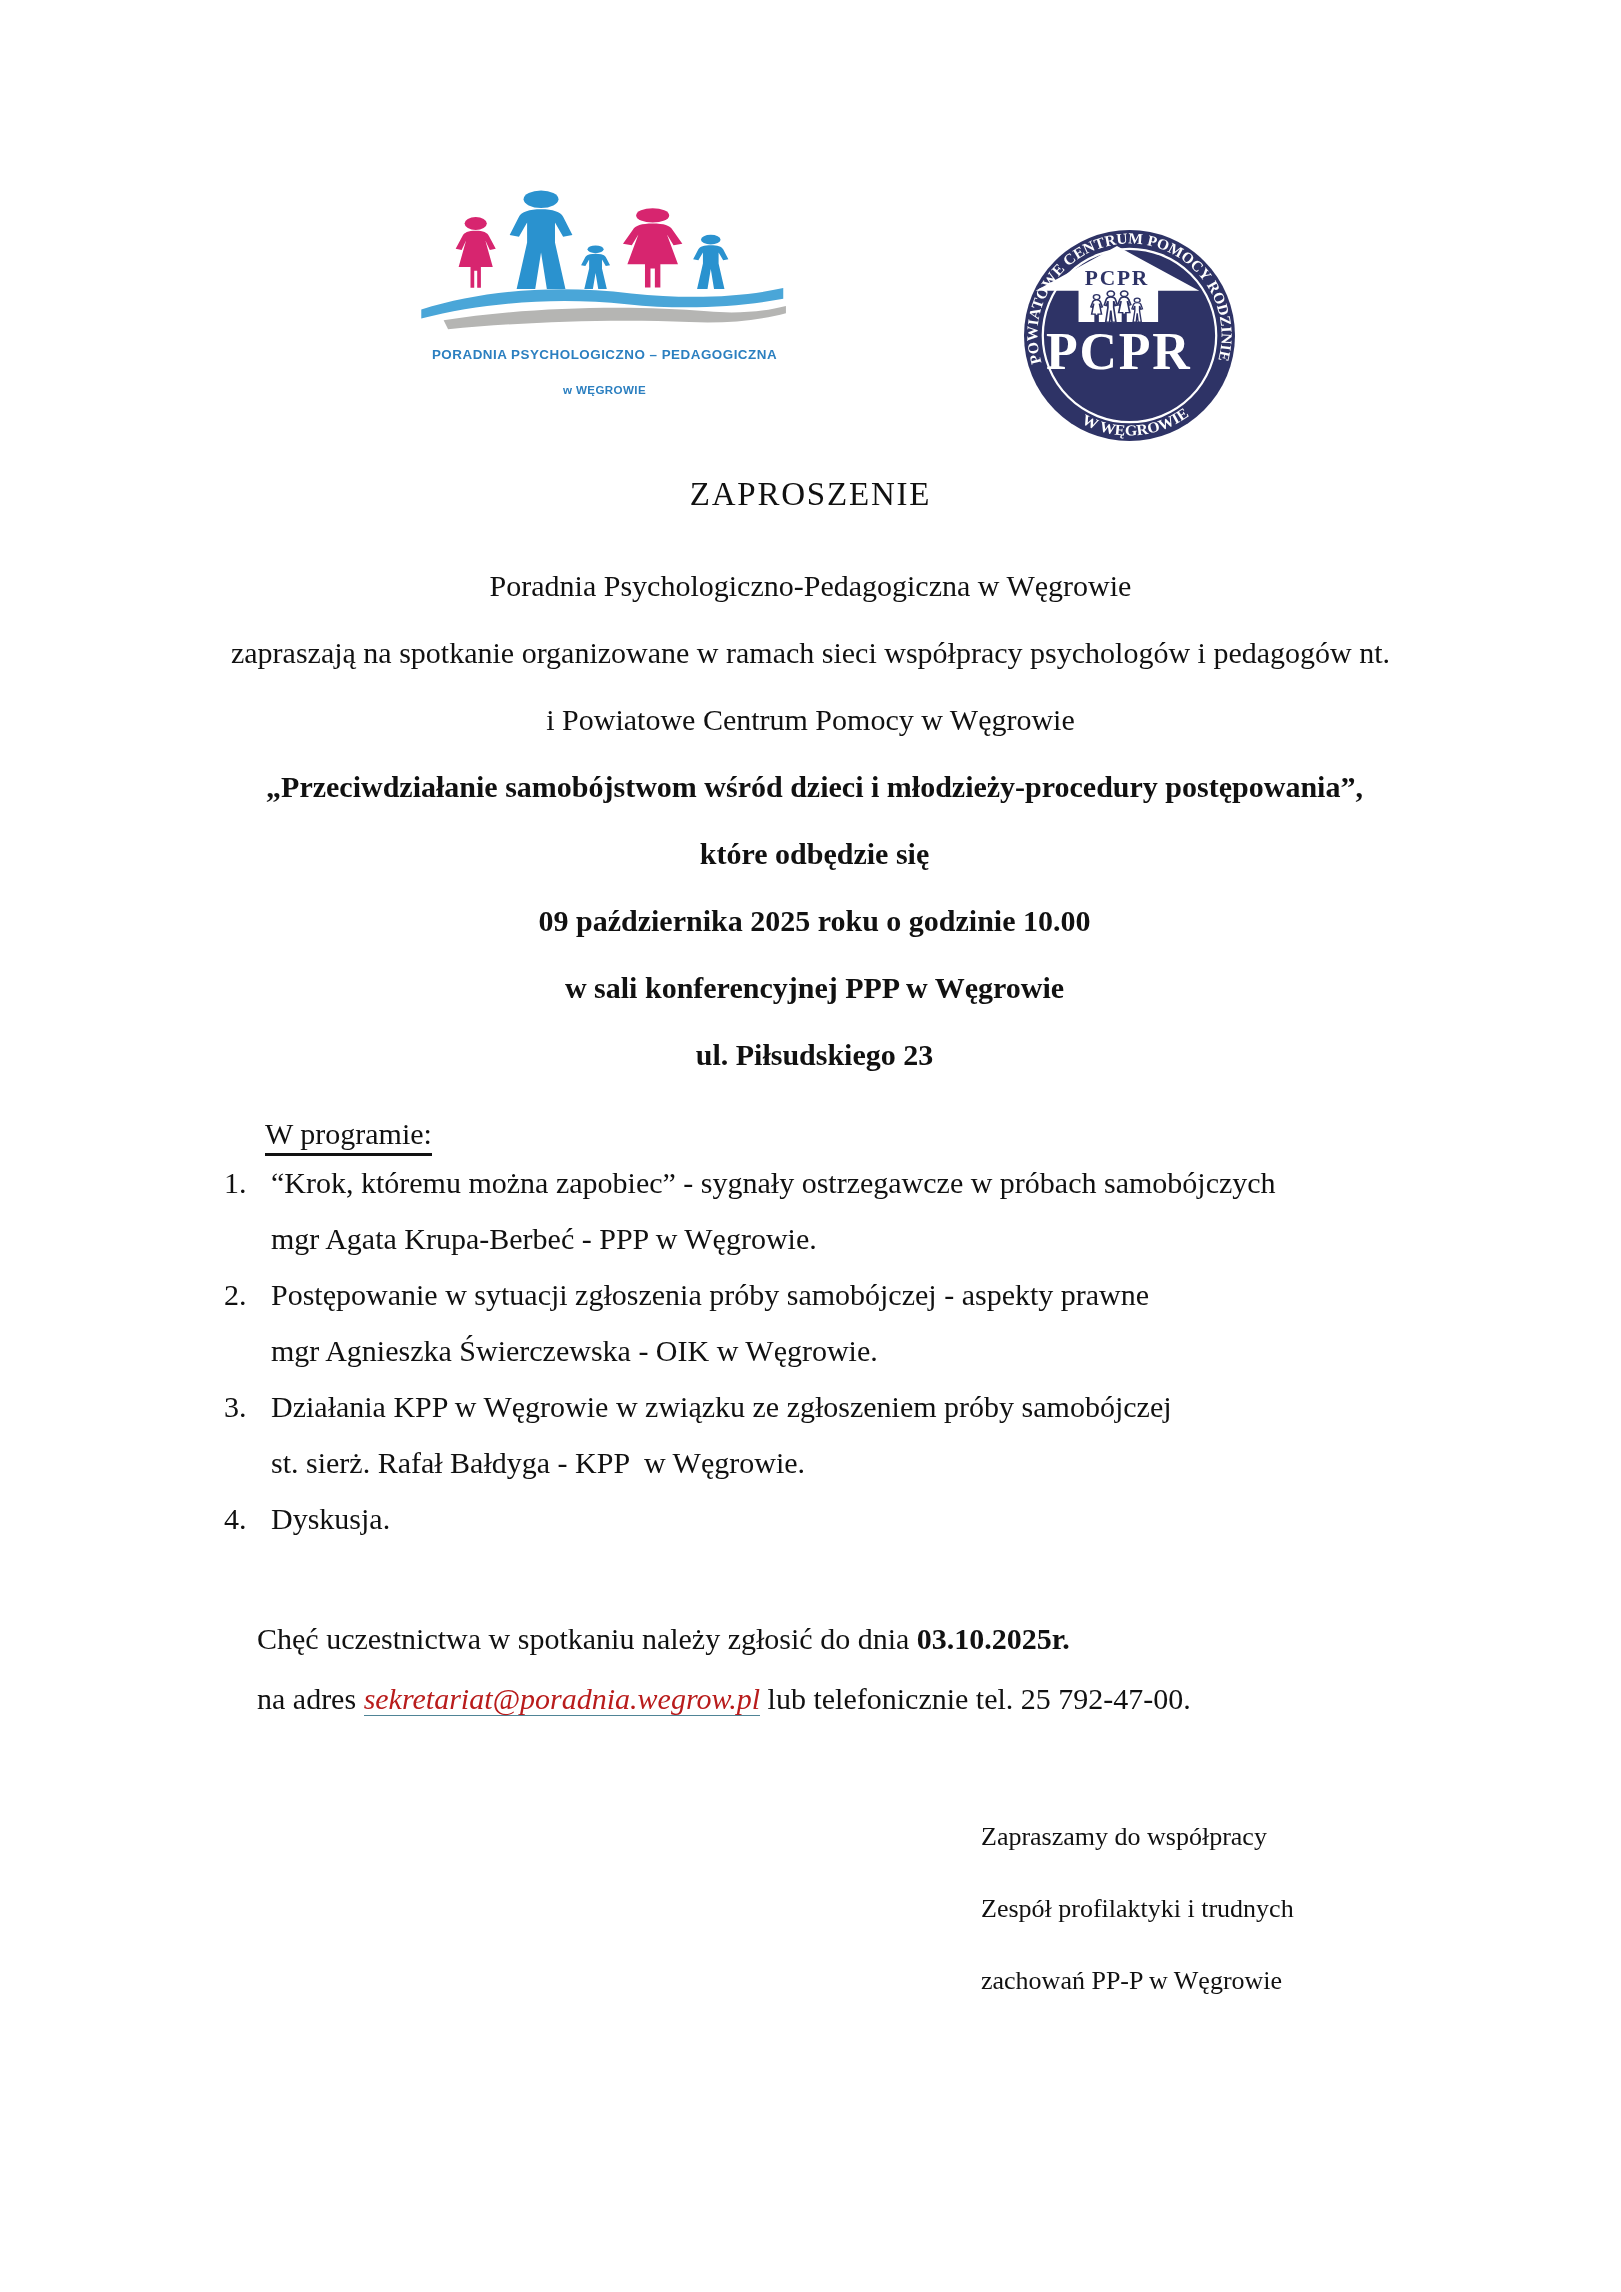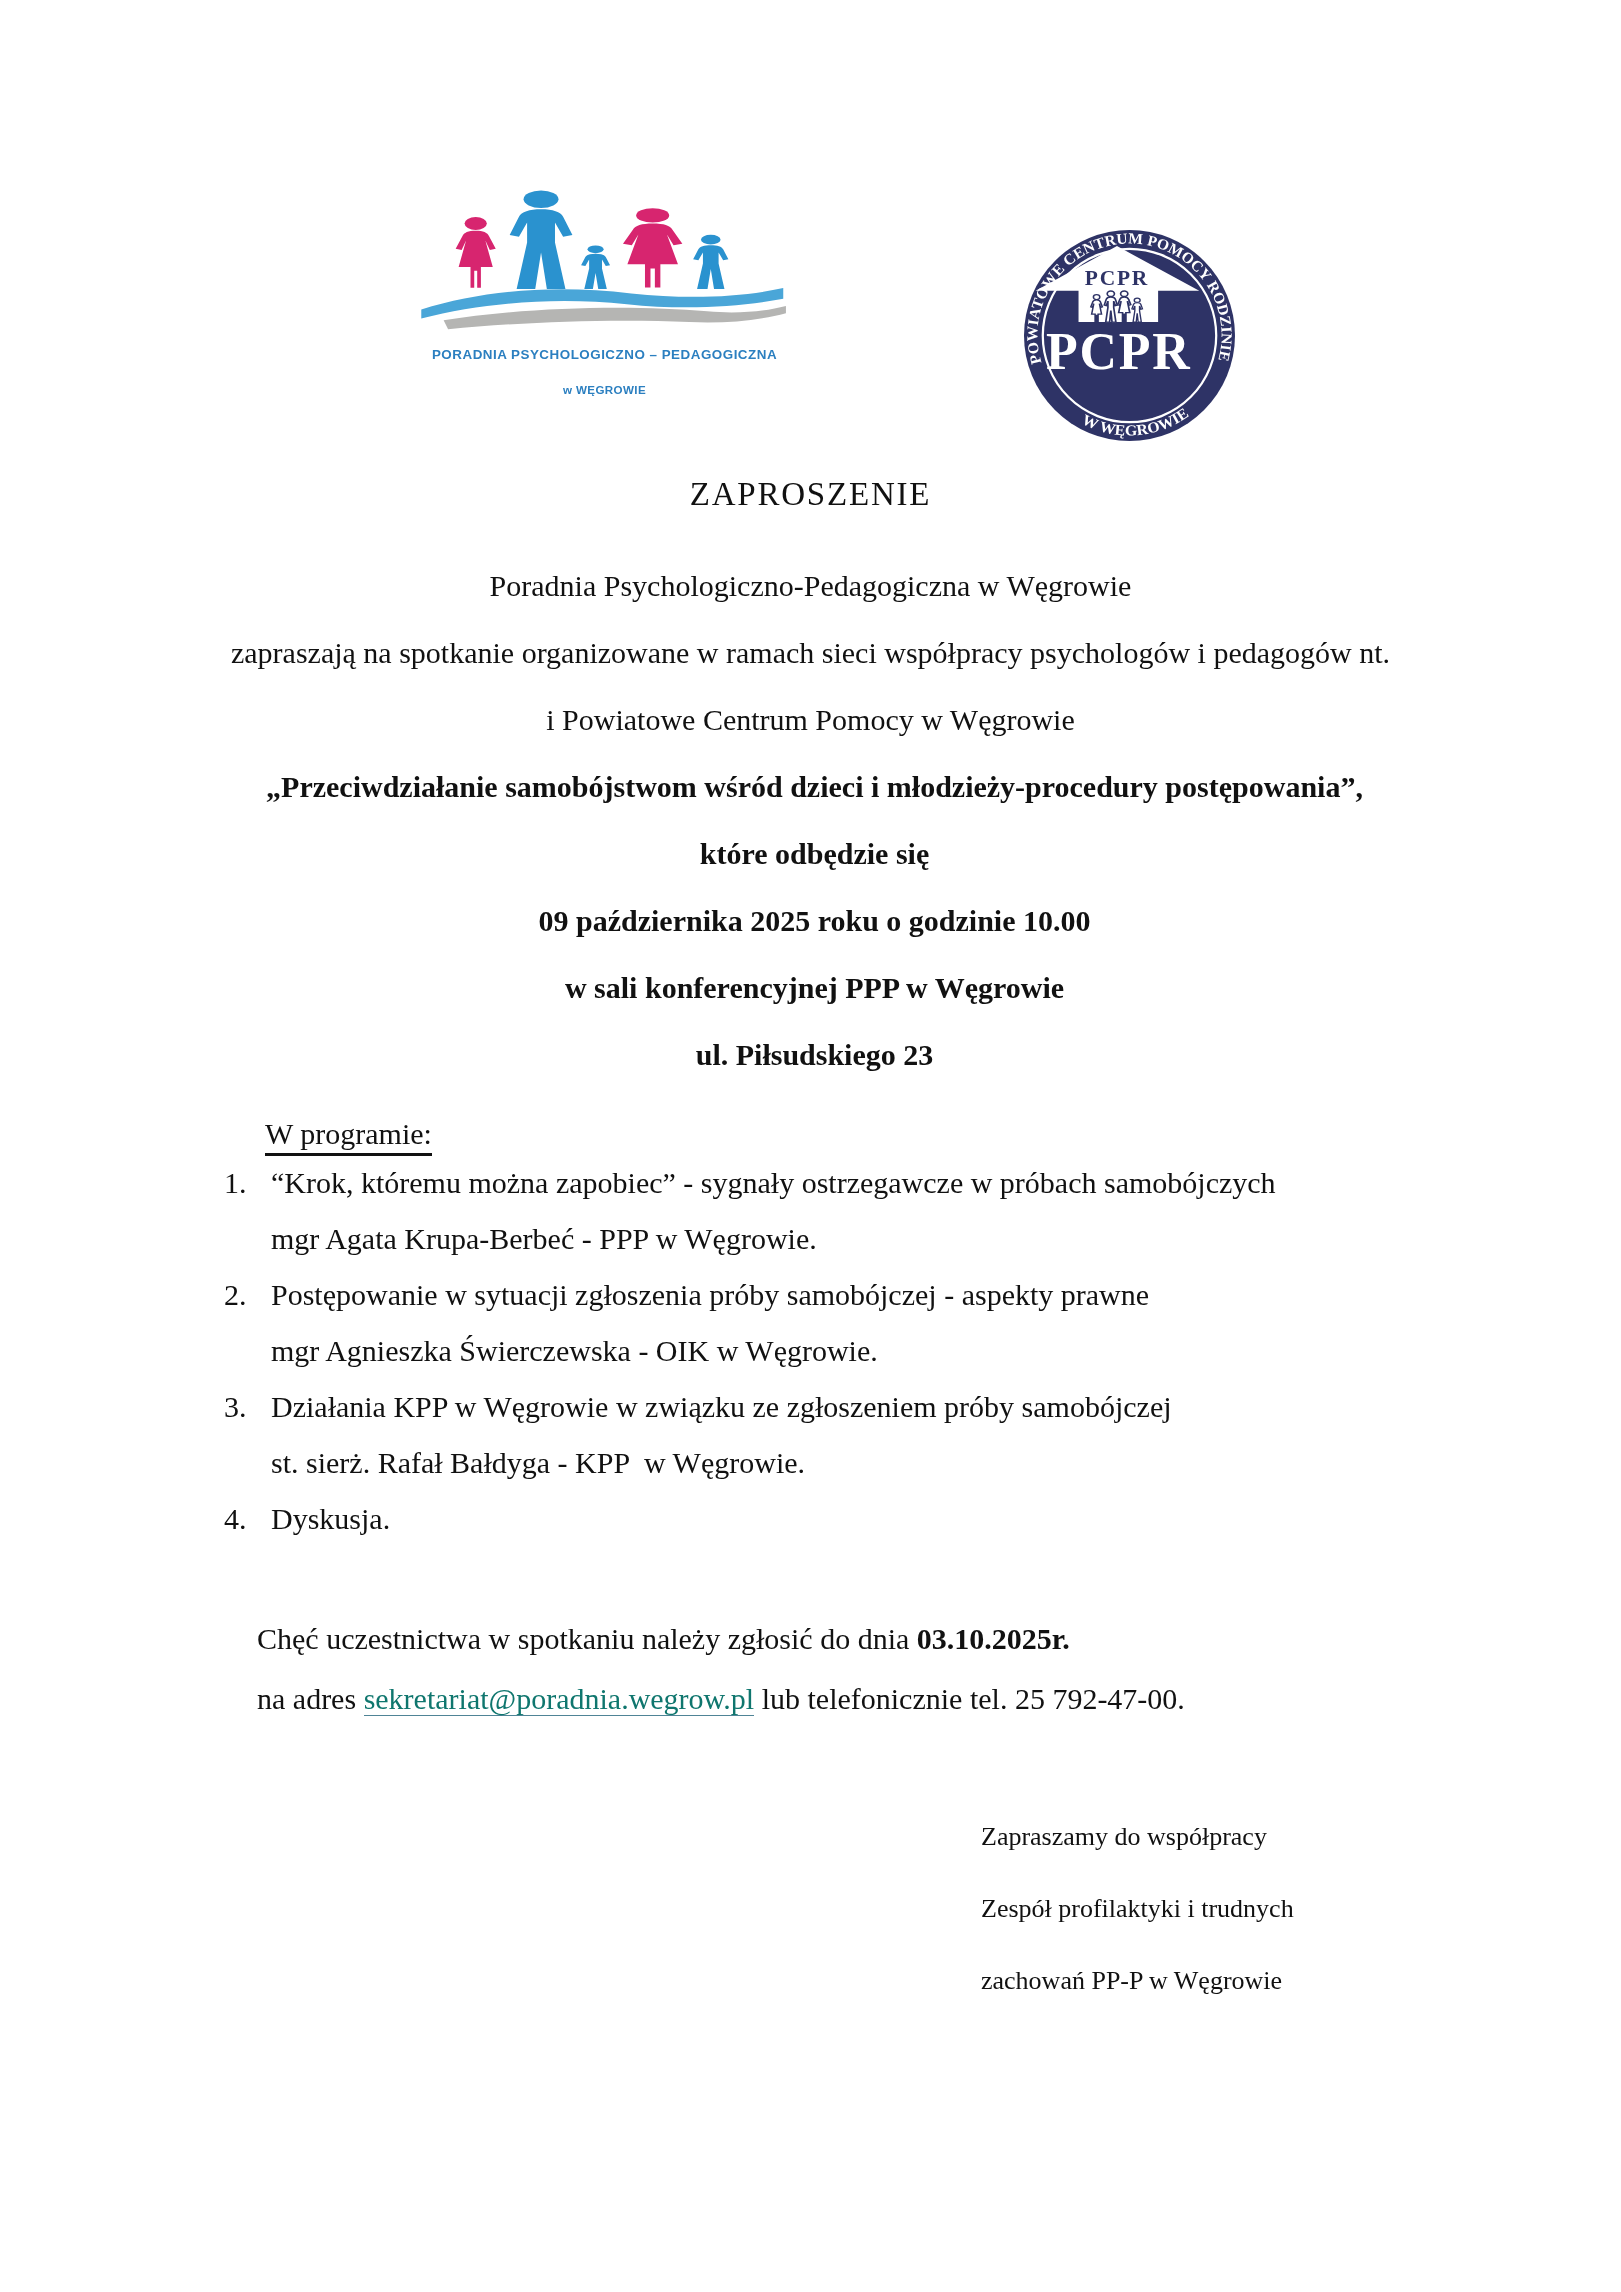--- a/index.html
+++ b/index.html
@@ -45,23 +45,24 @@
   .prog-heading span{border-bottom:3.6px solid #111;padding-bottom:2.7px;}
   .prog-list{position:absolute;left:224px;top:1155px;width:1254px;}
   .prog-row{display:flex;font-size:30px;line-height:56px;}
   .prog-num{width:47px;flex:0 0 47px;}
   .prog-text{white-space:pre-wrap;}
   
   .contact{position:absolute;left:253px;top:1607px;width:1254px;}
   .contact p{margin:4px;font-size:30px;line-height:56px;white-space:pre-wrap;}
   .contact b{font-weight:bold;}
   a.email-link{
-    color:#0f766e;text-decoration:none;
+    color:#b91c1c;text-decoration:none;
     border-bottom:1.8px solid #4f8496;
     cursor:pointer;
+    font-style:italic;
   }
   
   .closing{position:absolute;left:965px;top:1793px;width:537px;}
   .closing p{margin:16px;font-size:26px;line-height:56px;}
 </style>
 </head>
 <body>
 
 <div class="page">
 

